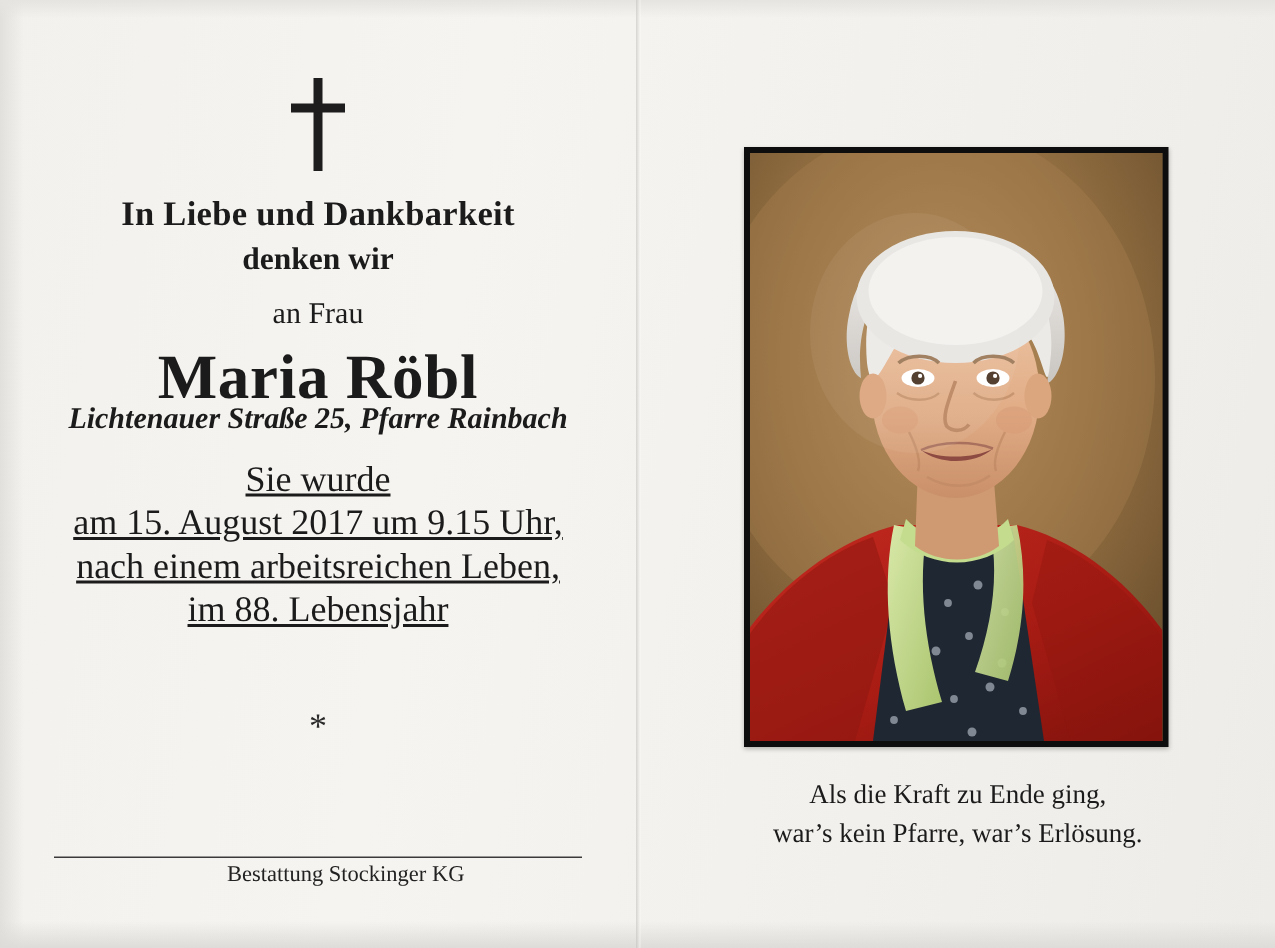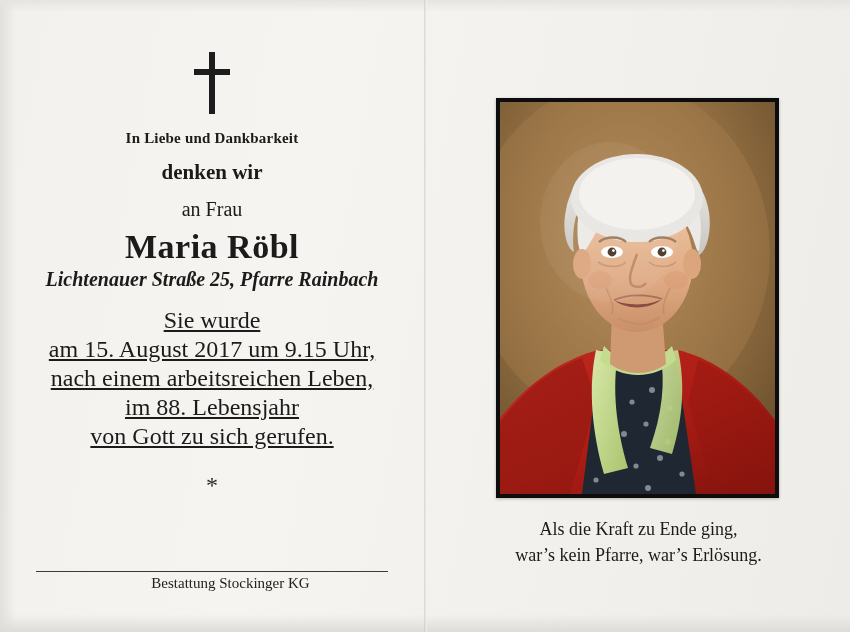--- a/index.html
+++ b/index.html
@@ -68,21 +68,21 @@
     left: 0; right: 0;
     top: 52px;
     font-size: 0;
   }
   .cross svg { display: inline-block; }
 
   .line1 {
     position: absolute;
     left: 0; right: 0;
     top: 130px;
-    font-size: 15px;
+    font-size: 23px;
     font-weight: bold;
     letter-spacing: 0.2px;
   }
   .line2 {
     position: absolute;
     left: 0; right: 0;
     top: 160px;
     font-size: 21px;
     font-weight: bold;
   }
@@ -90,21 +90,21 @@
     position: absolute;
     left: 0; right: 0;
     top: 198px;
     font-size: 20px;
     font-weight: normal;
   }
   .name {
     position: absolute;
     left: 0; right: 0;
     top: 228px;
-    font-size: 34px;
+    font-size: 42px;
     font-weight: bold;
     letter-spacing: 0.5px;
   }
   .address {
     position: absolute;
     left: 0; right: 0;
     top: 268px;
     font-size: 20px;
     font-weight: bold;
     font-style: italic;
@@ -205,21 +205,20 @@
     <div class="line2">denken wir</div>
     <div class="line3">an Frau</div>
     <div class="name">Maria Röbl</div>
     <div class="address">Lichtenauer Straße 25, Pfarre Rainbach</div>
 
     <div class="body-text">
       <div>Sie wurde</div>
       <div>am 15. August 2017 um 9.15 Uhr,</div>
       <div>nach einem arbeitsreichen Leben,</div>
       <div>im 88. Lebensjahr</div>
-      <div>von Gott zu sich gerufen.</div>
     </div>
 
     <div class="asterisk">*</div>
 
     <div class="rule"></div>
     <div class="footer">Bestattung Stockinger KG</div>
   </div>
 
   <div class="right-page">
 

